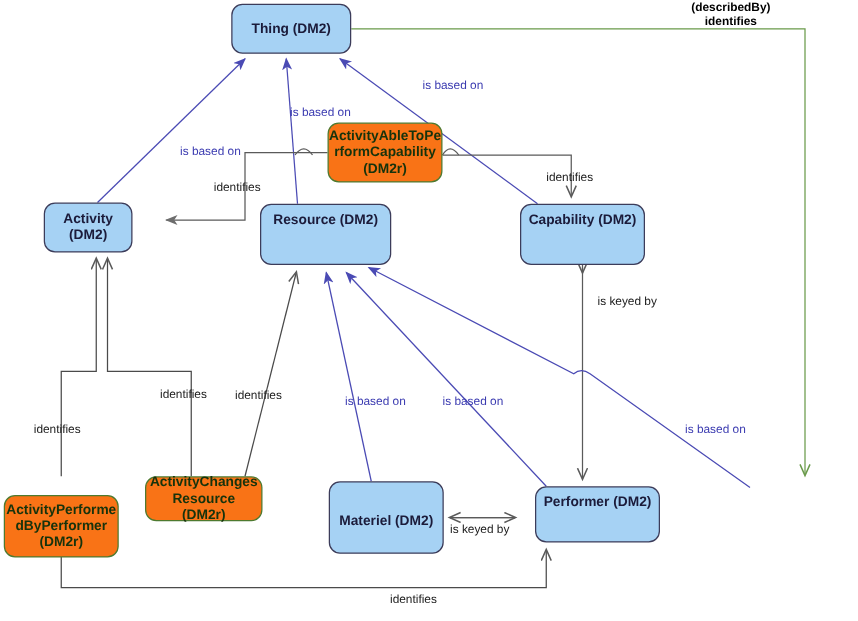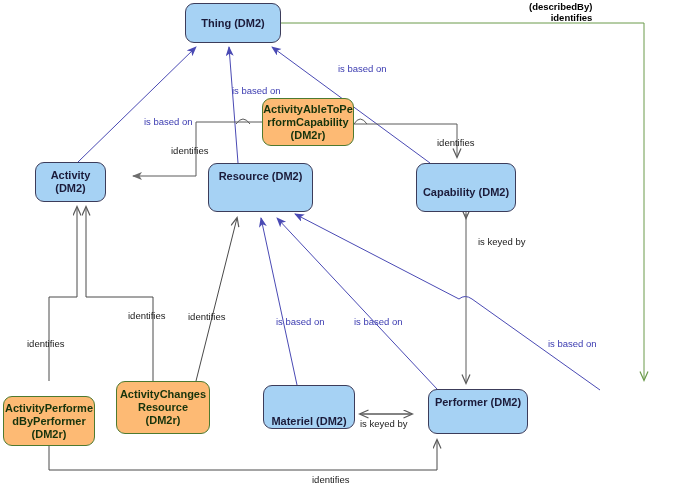--- a/index.html
+++ b/index.html
@@ -37,21 +37,21 @@
     line-height: 13px;
     letter-spacing: 0px;
     z-index: 5;
   }
   .node.blue {
     background: #a6d2f4;
     border: 1px solid #3c3c5a;
     color: #1b1b3a;
   }
   .node.green {
-    background: #fdba74;
+    background: #f97316;
     border: 1px solid #4e7a30;
     color: #16330c;
   }
   .node-label {
     padding: 0 3px;
     display: block;
   }
   .edge-label {
     position: absolute;
     font-size: 9.5px;
@@ -145,45 +145,45 @@
   </div>
 
   <div class="node blue" style="left:35px; top:162px; width:71px; height:40px;">
     <span class="node-label">Activity (DM2)</span>
   </div>
 
   <div class="node blue" style="left:208px; top:163px; width:105px; height:49px; align-items:flex-start; padding-top:6px;">
     <span class="node-label">Resource (DM2)</span>
   </div>
 
-  <div class="node blue" style="left:416px; top:163px; width:100px; height:49px; align-items:flex-start; padding-top:22px;">
+  <div class="node blue" style="left:416px; top:163px; width:100px; height:49px; align-items:flex-start; padding-top:6px;">
     <span class="node-label">Capability (DM2)</span>
   </div>
 
   <div class="node green" style="left:3px; top:381px; width:92px; height:50px;margin-top:15px;">
     <span class="node-label" style="white-space: pre-line;">ActivityPerforme
 dByPerformer
 (DM2r)</span>
   </div>
 
-  <div class="node green" style="left:116px; top:381px; width:94px; height:53px;">
+  <div class="node green" style="left:116px; top:381px; width:94px; height:36px;">
     <span class="node-label" style="white-space: pre-line;">ActivityChanges
 Resource (DM2r)</span>
   </div>
 
-  <div class="node blue" style="left:263px; top:385px; width:92px; height:44px; align-items:flex-end; padding-top:6px;">
+  <div class="node blue" style="left:263px; top:385px; width:92px; height:58px; align-items:center; padding-top:6px;">
     <span class="node-label">Materiel (DM2)</span>
   </div>
 
   <div class="node blue" style="left:428px; top:389px; width:100px; height:45px; align-items:flex-start; padding-top:6px;">
     <span class="node-label">Performer (DM2)</span>
   </div>
 
 
-  <div class="edge-label bold" style="left: 529px; top: 1px; white-space: pre-line; text-align: right;">(describedBy)
+  <div class="edge-label bold" style="left: 553px; top: 1px; white-space: pre-line;">(describedBy)
 identifies</div>
 
   <div class="edge-label blue" style="left:318px; top:63px;">is based on</div>
 
   <div class="edge-label blue" style="left:212px; top:85px;">is based on</div>
 
   <div class="edge-label blue" style="left:124px; top:116px;">is based on</div>
 
   <div class="edge-label black" style="left:171px; top:145px;">identifies</div>
 

